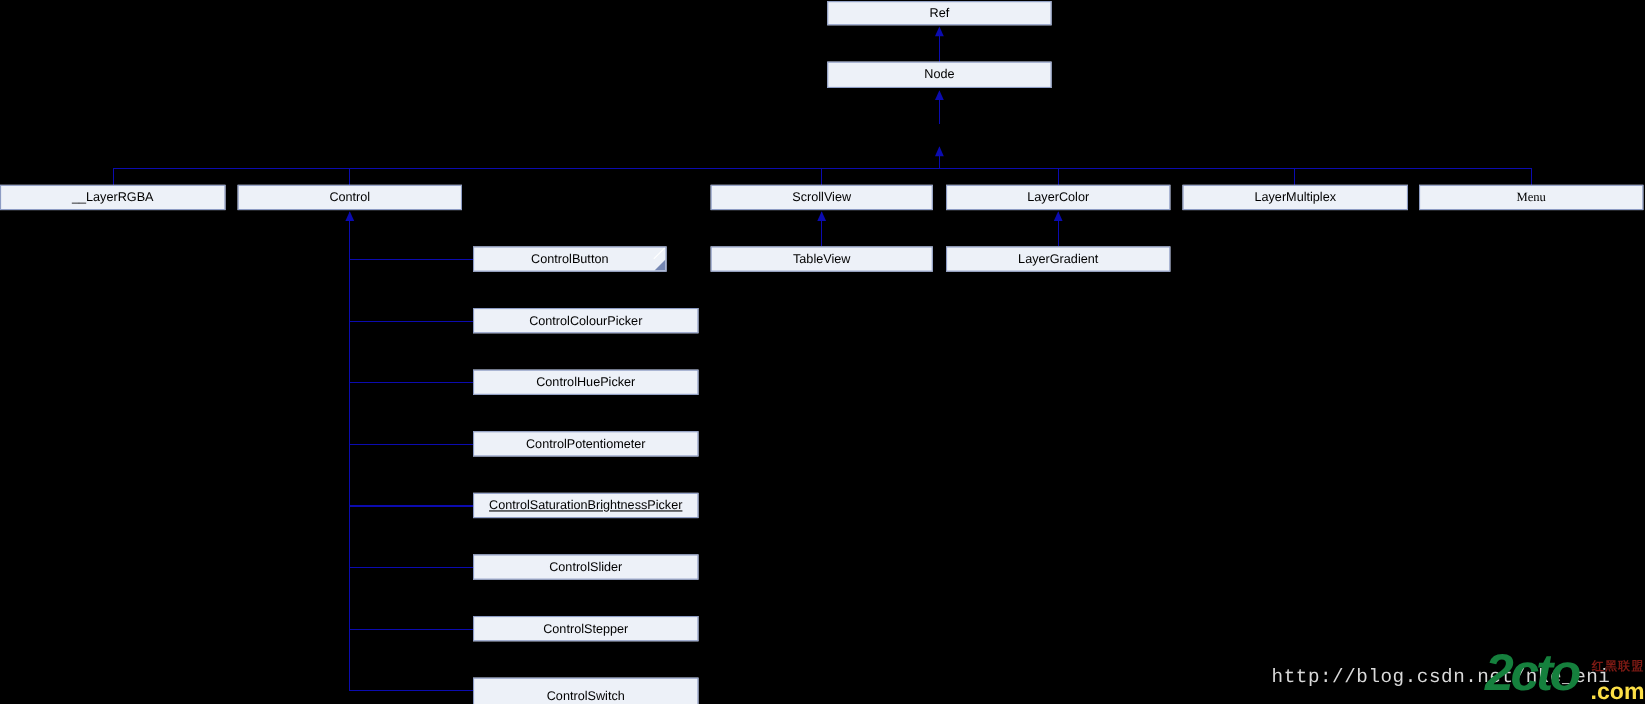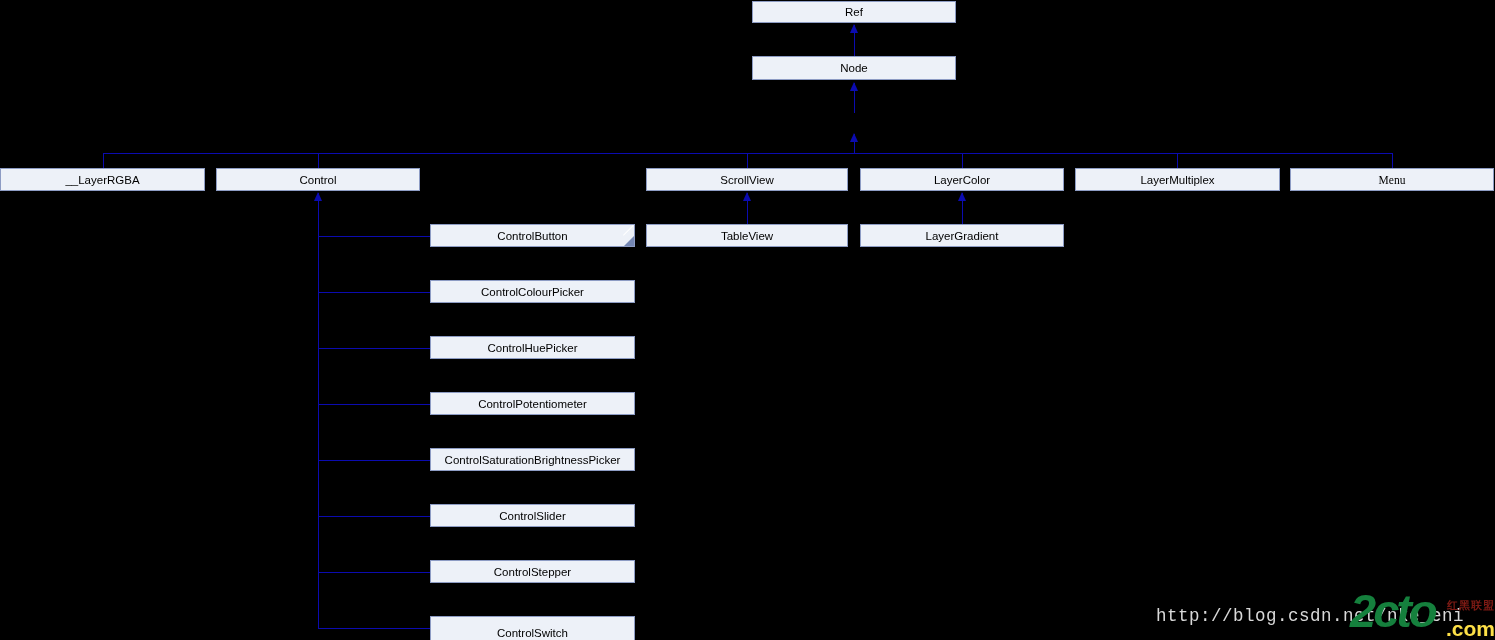--- a/index.html
+++ b/index.html
@@ -99,25 +99,25 @@
 <div class="node" style="left: 752px; top: 1px; width: 204px; height: 22px;">Ref</div>
     <div class="node" style="left: 752px; top: 56px; width: 204px; height: 24px;">Node</div>
     <div class="node" style="left: 0px; top: 168px; width: 205px; height: 23px;">__LayerRGBA</div>
     <div class="node" style="left: 216px; top: 168px; width: 204px; height: 23px;">Control</div>
     <div class="node" style="left: 646px; top: 168px; width: 202px; height: 23px;">ScrollView</div>
     <div class="node" style="left: 860px; top: 168px; width: 204px; height: 23px;">LayerColor</div>
     <div class="node" style="left: 1075px; top: 168px; width: 205px; height: 23px;">LayerMultiplex</div>
     <div class="node" style="left: 1290px; top: 168px; width: 204px; height: 23px; font-family: Liberation Serif, serif;">Menu</div>
     <div class="node" style="left: 646px; top: 224px; width: 202px; height: 23px;">TableView</div>
     <div class="node" style="left: 860px; top: 224px; width: 204px; height: 23px;">LayerGradient</div>
-    <div class="node" style="left: 430px; top: 224px; width: 205px; height: 23px;">ControlButton<span class="fold"></span></div>
+    <div class="node" style="left: 430px; top: 224px; width: 176px; height: 23px;">ControlButton<span class="fold"></span></div>
     <div class="node" style="left: 430px; top: 280px; width: 205px; height: 23px;">ControlColourPicker</div>
     <div class="node" style="left: 430px; top: 336px; width: 205px; height: 23px;">ControlHuePicker</div>
     <div class="node" style="left: 430px; top: 392px; width: 205px; height: 23px;">ControlPotentiometer</div>
-    <div class="node" style="left: 430px; top: 448px; width: 205px; height: 23px;">ControlSaturationBrightnessPicker</div>
+    <div class="node" style="left: 430px; top: 448px; width: 205px; height: 23px; text-decoration: underline;">ControlSaturationBrightnessPicker</div>
     <div class="node" style="left: 430px; top: 504px; width: 205px; height: 23px;">ControlSlider</div>
     <div class="node" style="left: 430px; top: 560px; width: 205px; height: 23px;">ControlStepper</div>
     <div class="node" style="left: 430px; top: 616px; width: 205px; height: 34px;">ControlSwitch</div>
   </div>
 
 <div id="watermark">
   <span id="wm-url">http://blog.csdn.net/nke_eni</span>
   <div id="logo">
     <span id="logo-main">2cto</span>
     <span id="logo-cn">红黑联盟</span>

